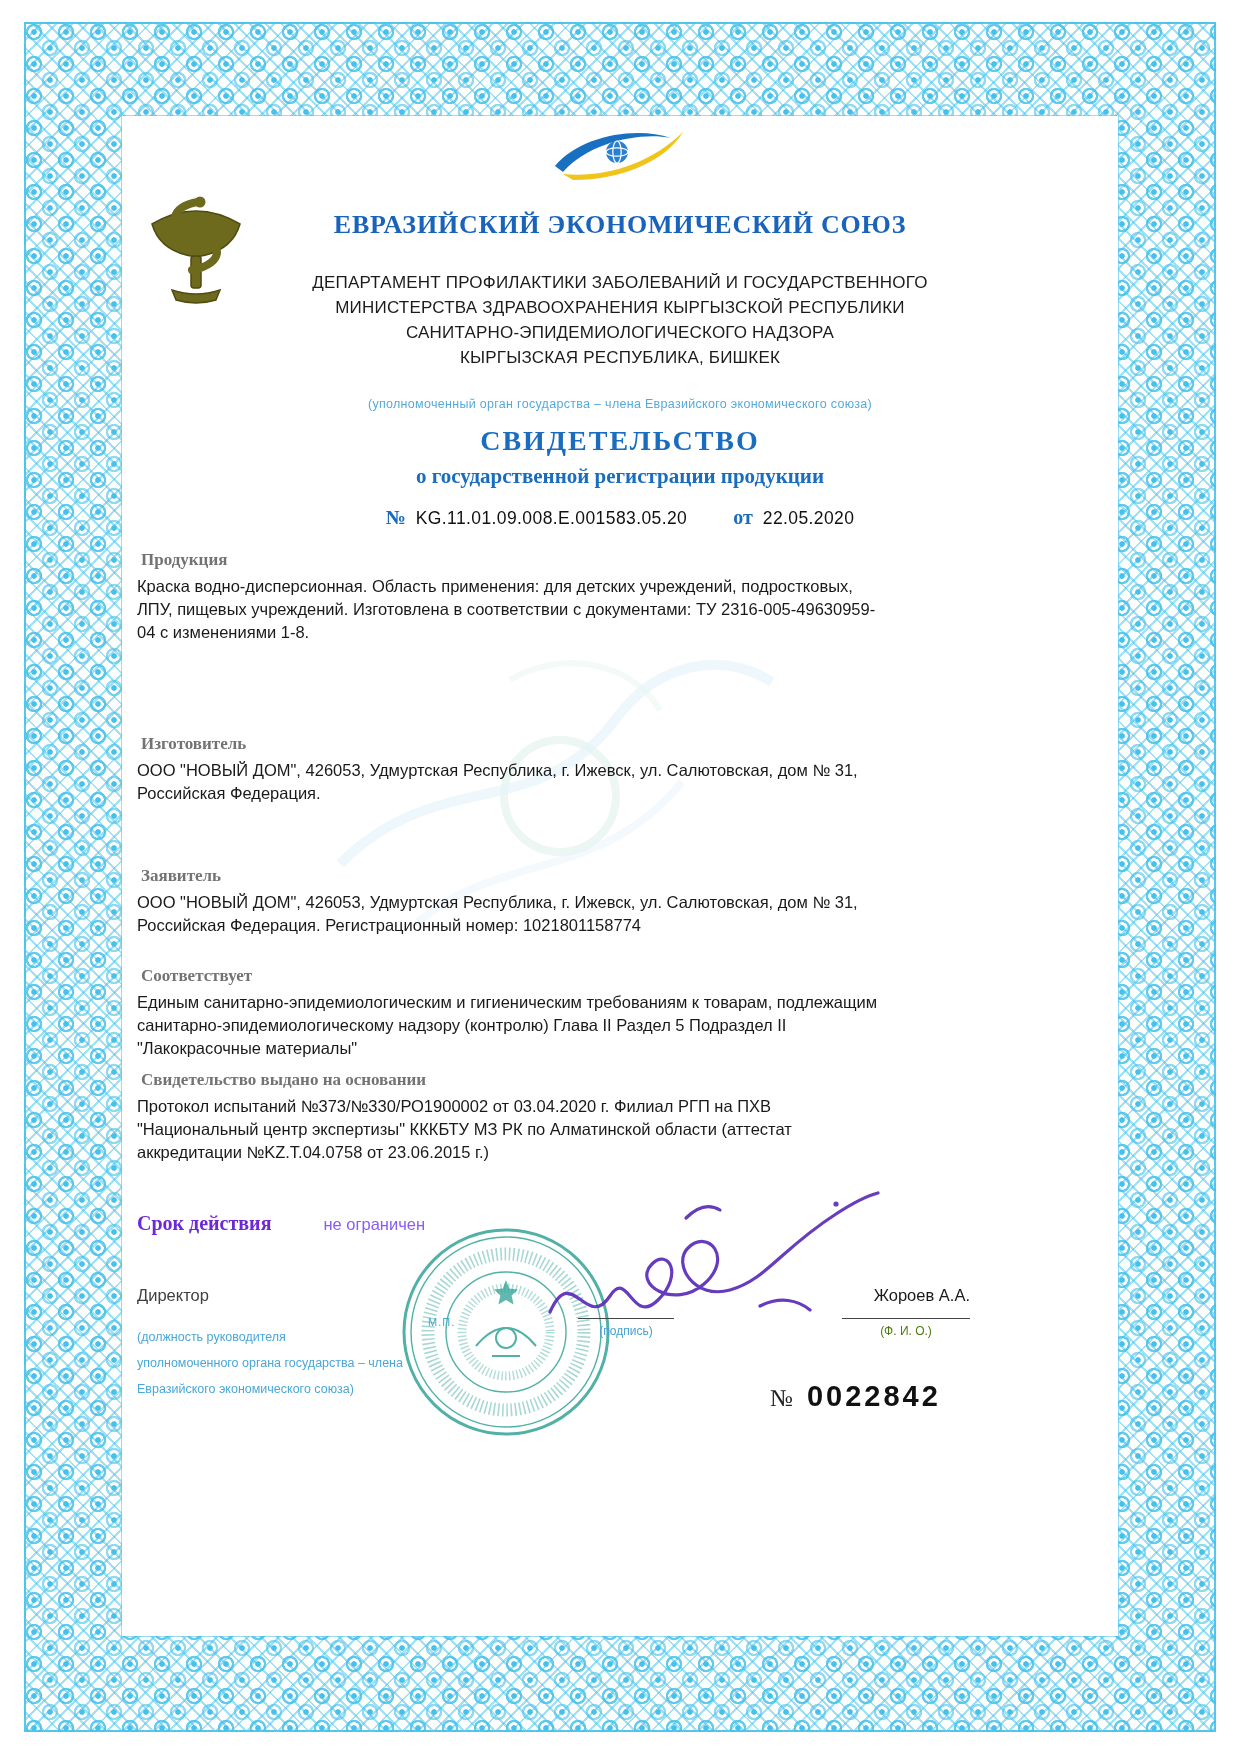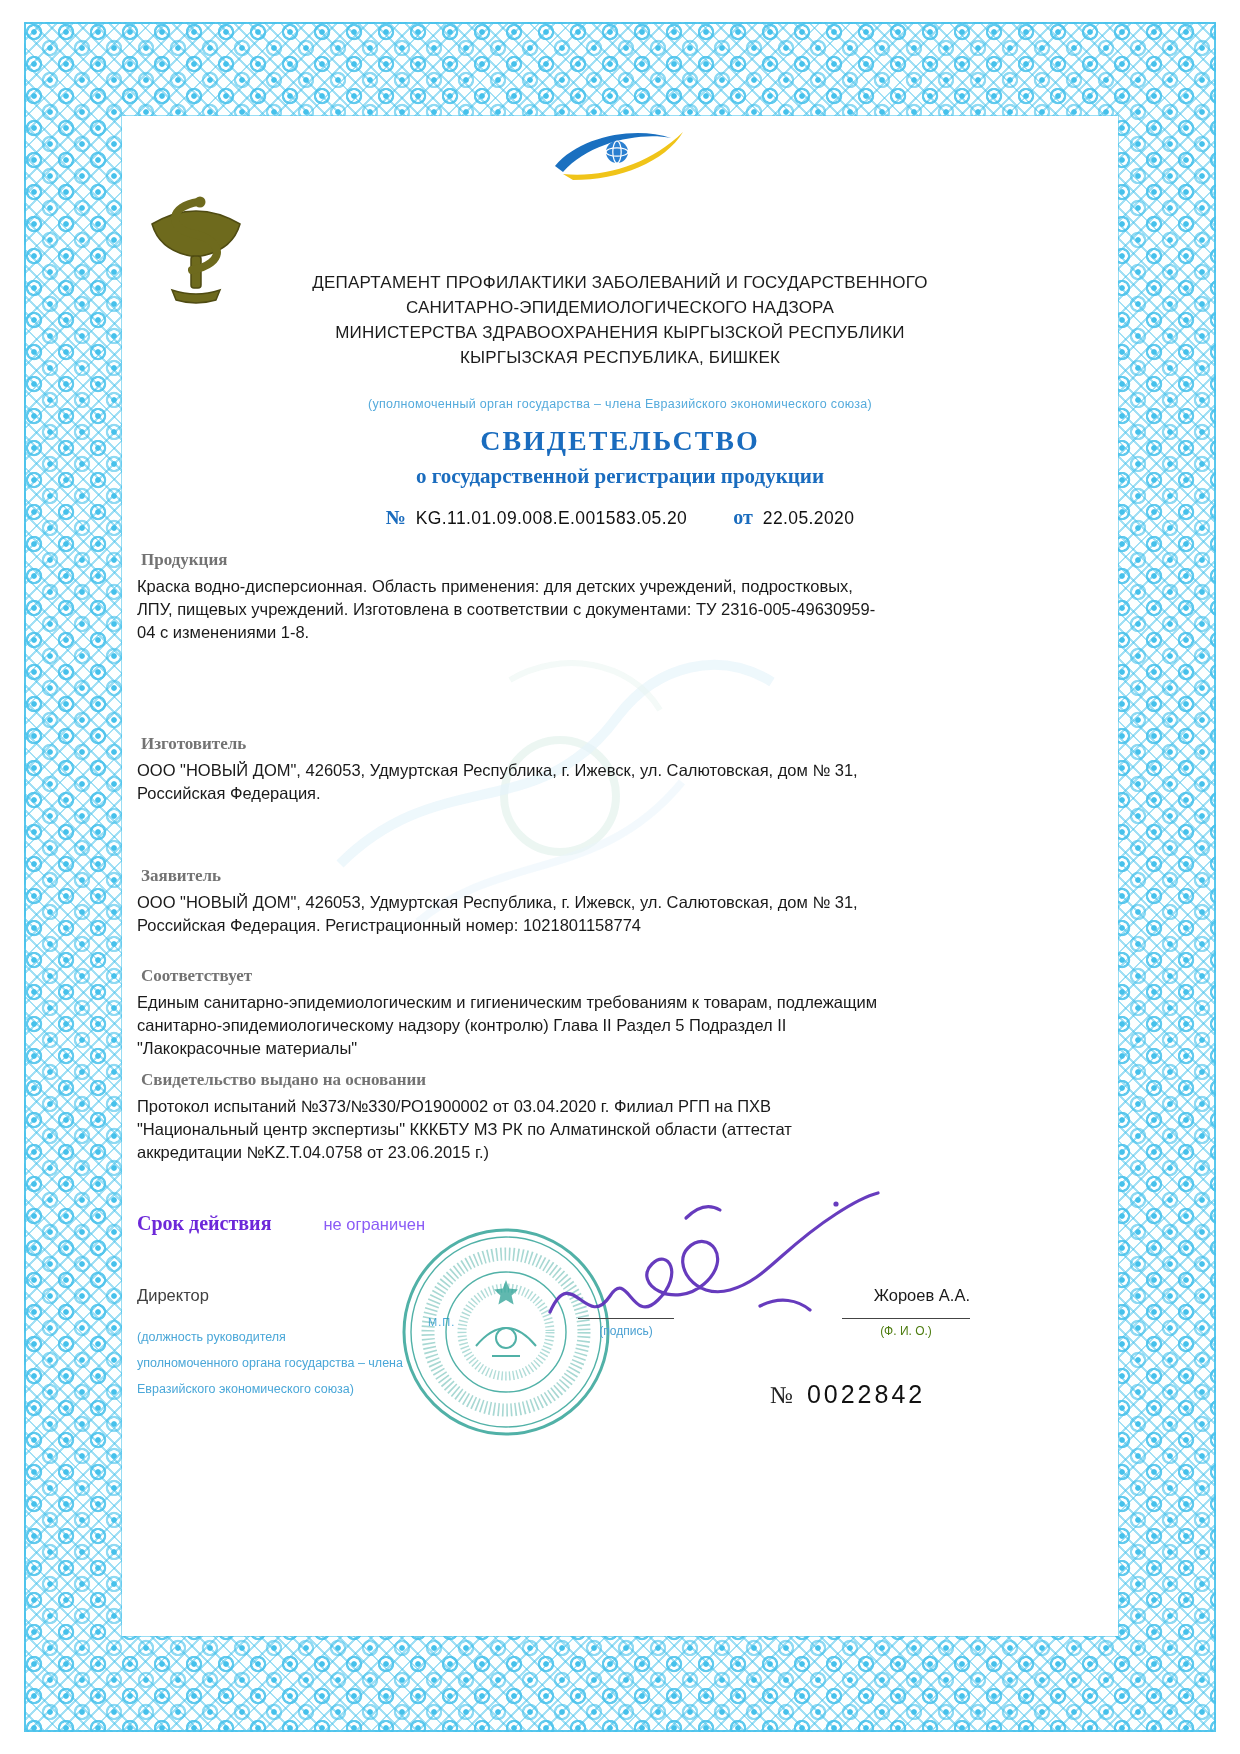--- a/index.html
+++ b/index.html
@@ -62,21 +62,21 @@
   .sig-rule{height:1px;background:#444;}
   #nameline{left:842px;top:1318px;width:128px;}
   #namecap{left:842px;top:1324px;width:128px;text-align:center;font-size:12px;color:#4d7c0f;}
   #sigline{left:578px;top:1318px;width:96px;}
   #sigcap{left:566px;top:1324px;width:120px;text-align:center;font-size:12px;color:#4aa0d2;}
   #posnote{left:137px;top:1324px;width:360px;font-size:12.5px;line-height:26px;color:#4aa7d8;}
   #sealmark{left:428px;top:1316px;font-size:11px;color:#4aa7d8;letter-spacing:1px;}
 
   #serial{left:770px;top:1380px;white-space:nowrap;}
   #serial .nosym{font-family:"Liberation Serif",serif;font-size:24px;color:#222;margin-right:14px;}
-  #serial .num{font-size:25px;font-weight:400;letter-spacing:3px;color:#111;}
+  #serial .num{font-size:29px;font-weight:700;letter-spacing:3px;color:#111;}
 
   #watermark{left:300px;top:620px;opacity:.55;}
   #seal{left:396px;top:1222px;}
   #signature{left:530px;top:1184px;}
 </style>
 </head>
 <body>
 
 <div class="page">
 
@@ -105,25 +105,26 @@
       <g fill="#6e6a1d" stroke="#4f4b12" stroke-width="1.5">
         <path d="M6 30 Q50 4 94 30 Q86 58 50 63 Q14 58 6 30 Z"></path>
         <rect x="45" y="62" width="10" height="32" rx="3"></rect>
         <path d="M26 96 Q50 104 74 96 L70 106 Q50 112 30 106 Z"></path>
       </g>
       <path d="M52 8 C 24 12, 20 34, 48 40 C 78 46, 80 70, 46 76" fill="none" stroke="#6e6a1d" stroke-width="8" stroke-linecap="round"></path>
       <circle cx="54" cy="8" r="5.5" fill="#6e6a1d"></circle>
     </svg>
   </div>
 
+  <div id="union-title" class="abs ctr">ЕВРАЗИЙСКИЙ ЭКОНОМИЧЕСКИЙ СОЮЗ</div>
 
   <div id="dept" class="abs ctr">
     <div>ДЕПАРТАМЕНТ ПРОФИЛАКТИКИ ЗАБОЛЕВАНИЙ И ГОСУДАРСТВЕННОГО</div>
+    <div>МИНИСТЕРСТВА ЗДРАВООХРАНЕНИЯ КЫРГЫЗСКОЙ РЕСПУБЛИКИ</div>
     <div>САНИТАРНО-ЭПИДЕМИОЛОГИЧЕСКОГО НАДЗОРА</div>
-    <div>МИНИСТЕРСТВА ЗДРАВООХРАНЕНИЯ КЫРГЫЗСКОЙ РЕСПУБЛИКИ</div>
     <div>КЫРГЫЗСКАЯ РЕСПУБЛИКА, БИШКЕК</div>
   </div>
 
   <div id="authnote" class="abs ctr">(уполномоченный орган государства – члена Евразийского экономического союза)</div>
 
   <div id="doctitle" class="abs ctr h-serif">СВИДЕТЕЛЬСТВО</div>
   <div id="docsub" class="abs ctr h-serif">о государственной регистрации продукции</div>
 
   <div id="numline" class="abs ctr">
     <span class="nosym">№</span><span class="val">KG.11.01.09.008.E.001583.05.20</span><span class="nosym datesym">от</span><span class="val">22.05.2020</span>

